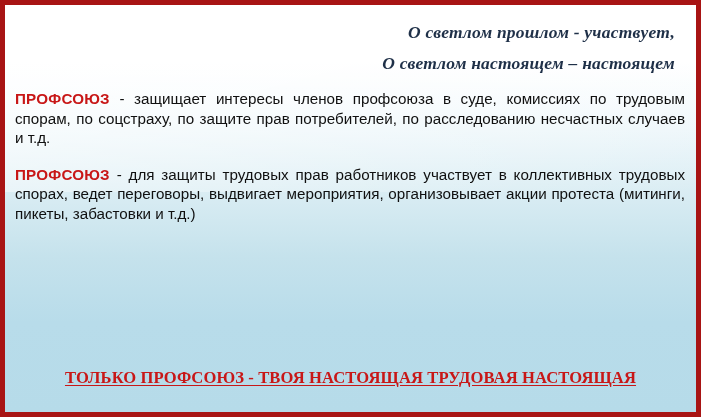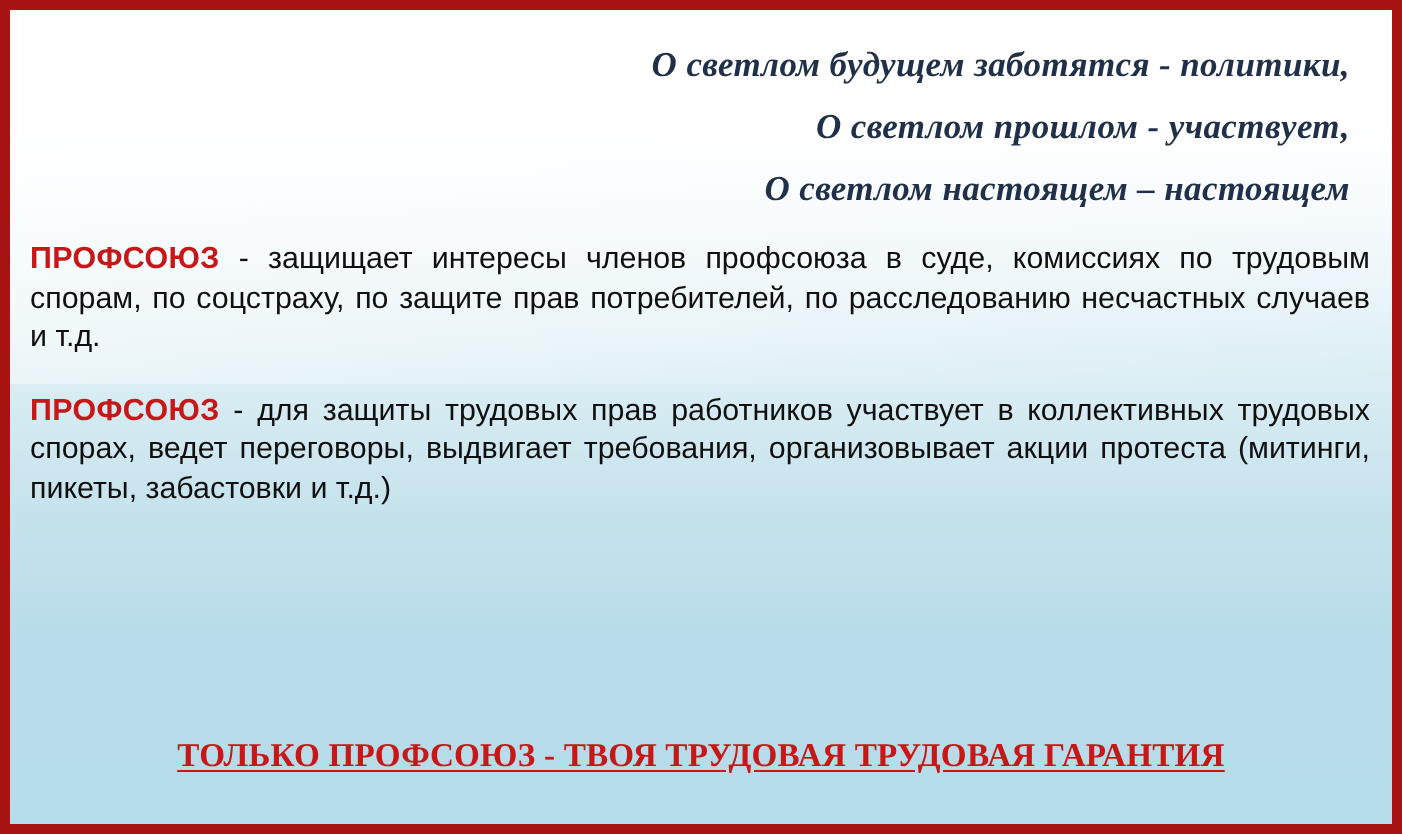--- a/index.html
+++ b/index.html
@@ -115,32 +115,31 @@
     white-space: nowrap;
   }
 </style>
 </head>
 <body>
 
 <div class="slide">
   <div class="slide-inner">
 
     <div class="heading">
-      <span class="heading-line">О светлом будущем заботятся - политики,</span>
       <span class="heading-line">О светлом прошлом - участвует,</span>
       <span class="heading-line">О светлом настоящем – настоящем</span>
     </div>
 
     <div class="body-block">
 
       <p class="para"><span class="kw">ПРОФСОЮЗ</span><span> - защищает интересы членов профсоюза в суде, комиссиях по трудовым спорам, по соцстраху, по защите прав потребителей, по расследованию несчастных случаев и т.д.</span></p>
 
-      <p class="para"><span class="kw">ПРОФСОЮЗ</span><span> - для защиты трудовых прав работников участвует в коллективных трудовых спорах, ведет переговоры, выдвигает требования, организовывает акции протеста (митинги, пикеты, забастовки и т.д.)</span></p>
+      <p class="para"><span class="kw">ПРОФСОЮЗ</span><span> - для защиты трудовых прав работников участвует в коллективных трудовых спорах, ведет переговоры, выдвигает мероприятия, организовывает акции протеста (митинги, пикеты, забастовки и т.д.)</span></p>
 
 
     </div>
 
   </div>
 
   <div class="footer">
-    <span class="footer-text">ТОЛЬКО ПРОФСОЮЗ - ТВОЯ ТРУДОВАЯ ТРУДОВАЯ ГАРАНТИЯ</span>
+    <span class="footer-text">ТОЛЬКО ПРОФСОЮЗ - ТВОЯ НАСТОЯЩАЯ ТРУДОВАЯ НАСТОЯЩАЯ</span>
   </div>
 </div>
 
 </body></html>

